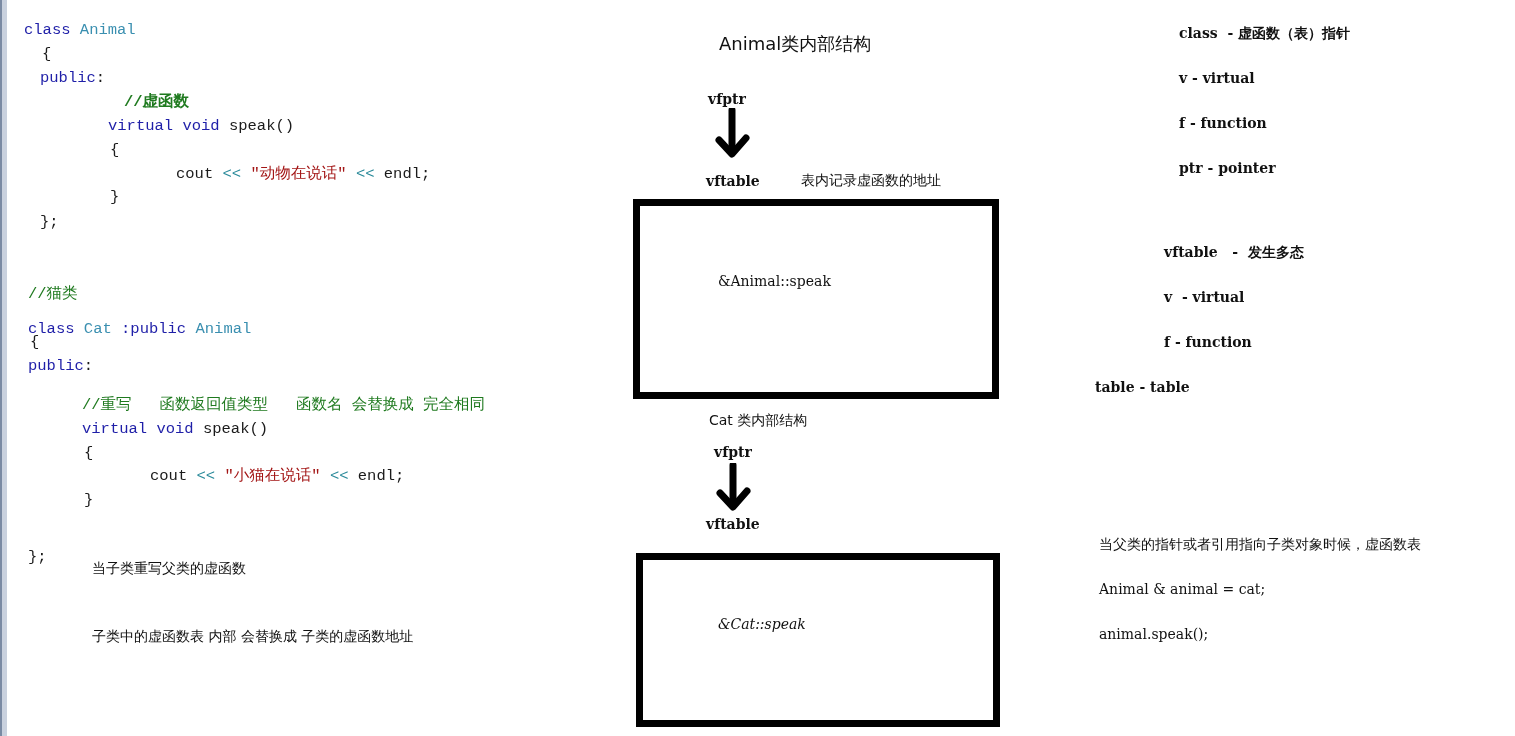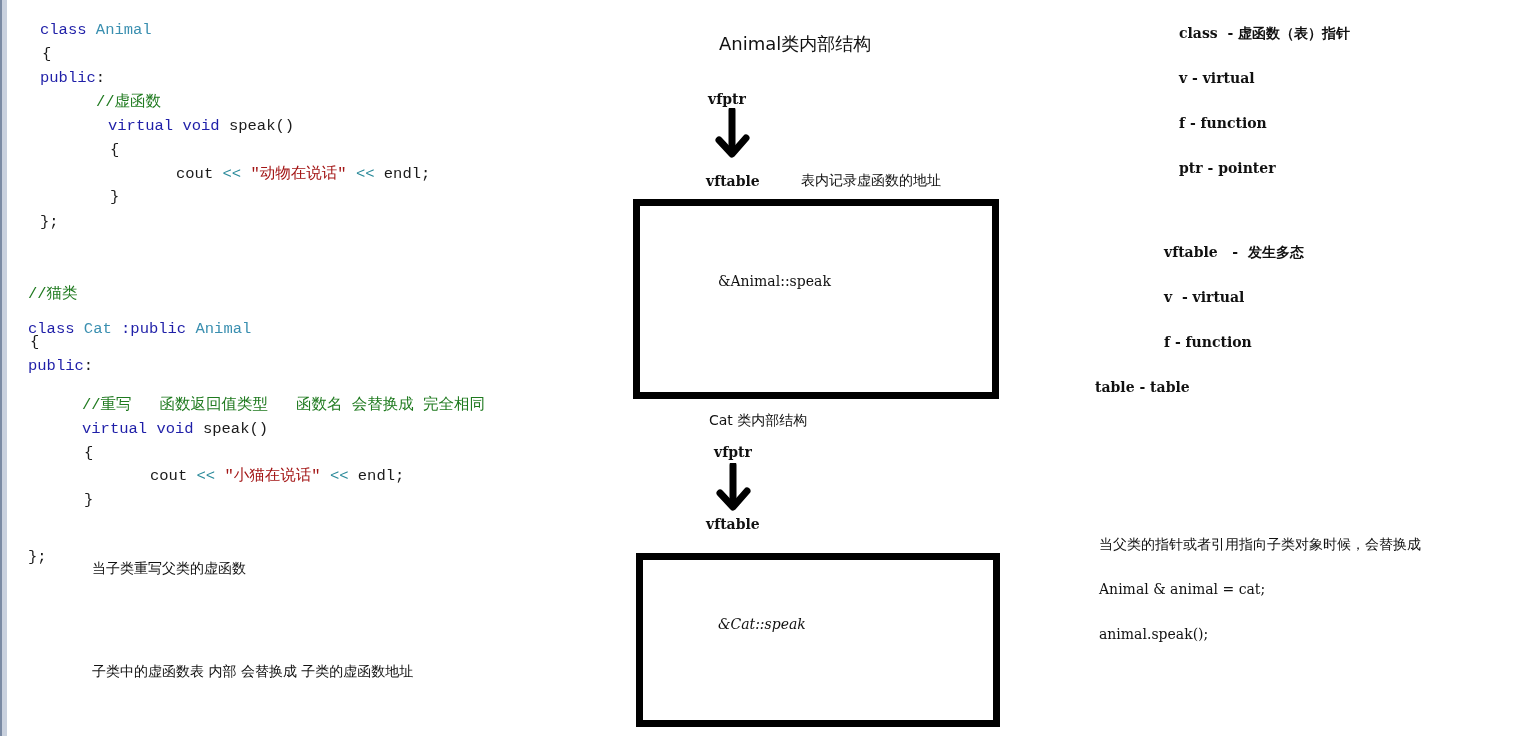--- a/index.html
+++ b/index.html
@@ -57,24 +57,24 @@
     background: #ffffff;
   }
   .arrow { position: absolute; }
 </style>
 </head>
 <body>
 
 <div class="left-strip"></div>
 
 <div>
-  <div class="abs code" style="left:40px; top:20px;"><span class="kw">class</span> <span class="type">Animal</span></div>
+  <div class="abs code" style="left:24px; top:20px;"><span class="kw">class</span> <span class="type">Animal</span></div>
   <div class="abs code" style="left:42px; top:44px;">{</div>
   <div class="abs code" style="left:40px; top:68px;"><span class="kw">public</span><span>:</span></div>
-  <div class="abs code cm" style="left:96px; top:92px;">//虚函数</div>
+  <div class="abs code cm" style="left:124px; top:92px;font-weight:bold;">//虚函数</div>
   <div class="abs code" style="left:108px; top:116px;"><span class="kw">virtual</span> <span class="kw">void</span> <span>speak()</span></div>
   <div class="abs code" style="left:110px; top:140px;">{</div>
   <div class="abs code" style="left:176px; top:164px;"><span>cout</span> <span class="op">&lt;&lt;</span> <span class="str">"动物在说话"</span> <span class="op">&lt;&lt;</span> <span>endl;</span></div>
   <div class="abs code" style="left:110px; top:187px;">}</div>
   <div class="abs code" style="left:40px; top:212px;">};</div>
 </div>
 
 <div>
   <div class="abs code cm" style="left:28px; top:284px;">//猫类</div>
   <div class="abs code" style="left:28px; top:319px;"><span class="kw">class</span> <span class="type">Cat</span> <span class="kw">:public</span> <span class="type">Animal</span></div>
@@ -82,21 +82,21 @@
   <div class="abs code" style="left:28px; top:356px;"><span class="kw">public</span><span>:</span></div>
   <div class="abs code cm" style="left:82px; top:395px;">//重写   函数返回值类型   函数名 会替换成 完全相同</div>
   <div class="abs code" style="left:82px; top:419px;"><span class="kw">virtual</span> <span class="kw">void</span> <span>speak()</span></div>
   <div class="abs code" style="left:84px; top:443px;">{</div>
   <div class="abs code" style="left:150px; top:466px;"><span>cout</span> <span class="op">&lt;&lt;</span> <span class="str">"小猫在说话"</span> <span class="op">&lt;&lt;</span> <span>endl;</span></div>
   <div class="abs code" style="left:84px; top:490px;">}</div>
   <div class="abs code" style="left:28px; top:547px;">};</div>
 </div>
 
 <div class="abs note" style="left:92px; top:558px;">当子类重写父类的虚函数</div>
-<div class="abs note" style="left:92px; top:626px;margin-top:35px;">子类中的虚函数表 内部 会替换成 子类的虚函数地址</div>
+<div class="abs note" style="left:92px; top:626px;">子类中的虚函数表 内部 会替换成 子类的虚函数地址</div>
 
 <div>
   <div class="abs note" style="left:719px; top:34px; font-size:18px;">Animal类内部结构</div>
   <div class="abs mono" style="left:708px; top:89px;">vfptr</div>
   <svg class="arrow" style="left:714px; top:108px;" width="40" height="52" viewBox="0 0 40 52">
     <line x1="18" y1="2" x2="18" y2="44" stroke="#000" stroke-width="7" stroke-linecap="round"></line>
     <polyline points="5,32 18,46 32,30" fill="none" stroke="#000" stroke-width="7" stroke-linecap="round" stroke-linejoin="round"></polyline>
   </svg>
   <div class="abs mono" style="left:706px; top:171px;">vftable</div>
   <div class="abs note" style="left:801px; top:170px;">表内记录虚函数的地址</div>
@@ -124,16 +124,16 @@
 </div>
 
 <div>
   <div class="abs mono" style="left:1164px; top:242px;">vftable   -  发生多态</div>
   <div class="abs mono" style="left:1164px; top:287px;">v  - virtual</div>
   <div class="abs mono" style="left:1164px; top:332px;">f - function</div>
   <div class="abs mono" style="left:1095px; top:377px;">table - table</div>
 </div>
 
 <div>
-  <div class="abs note" style="left:1099px; top:534px;">当父类的指针或者引用指向子类对象时候，会替换成</div>
+  <div class="abs note" style="left:1099px; top:534px;">当父类的指针或者引用指向子类对象时候，虚函数表</div>
   <div class="abs mono-plain" style="left:1099px; top:579px;">Animal &amp; animal = cat;</div>
   <div class="abs mono-plain" style="left:1099px; top:624px;">animal.speak();</div>
 </div>
 
 </body></html>

